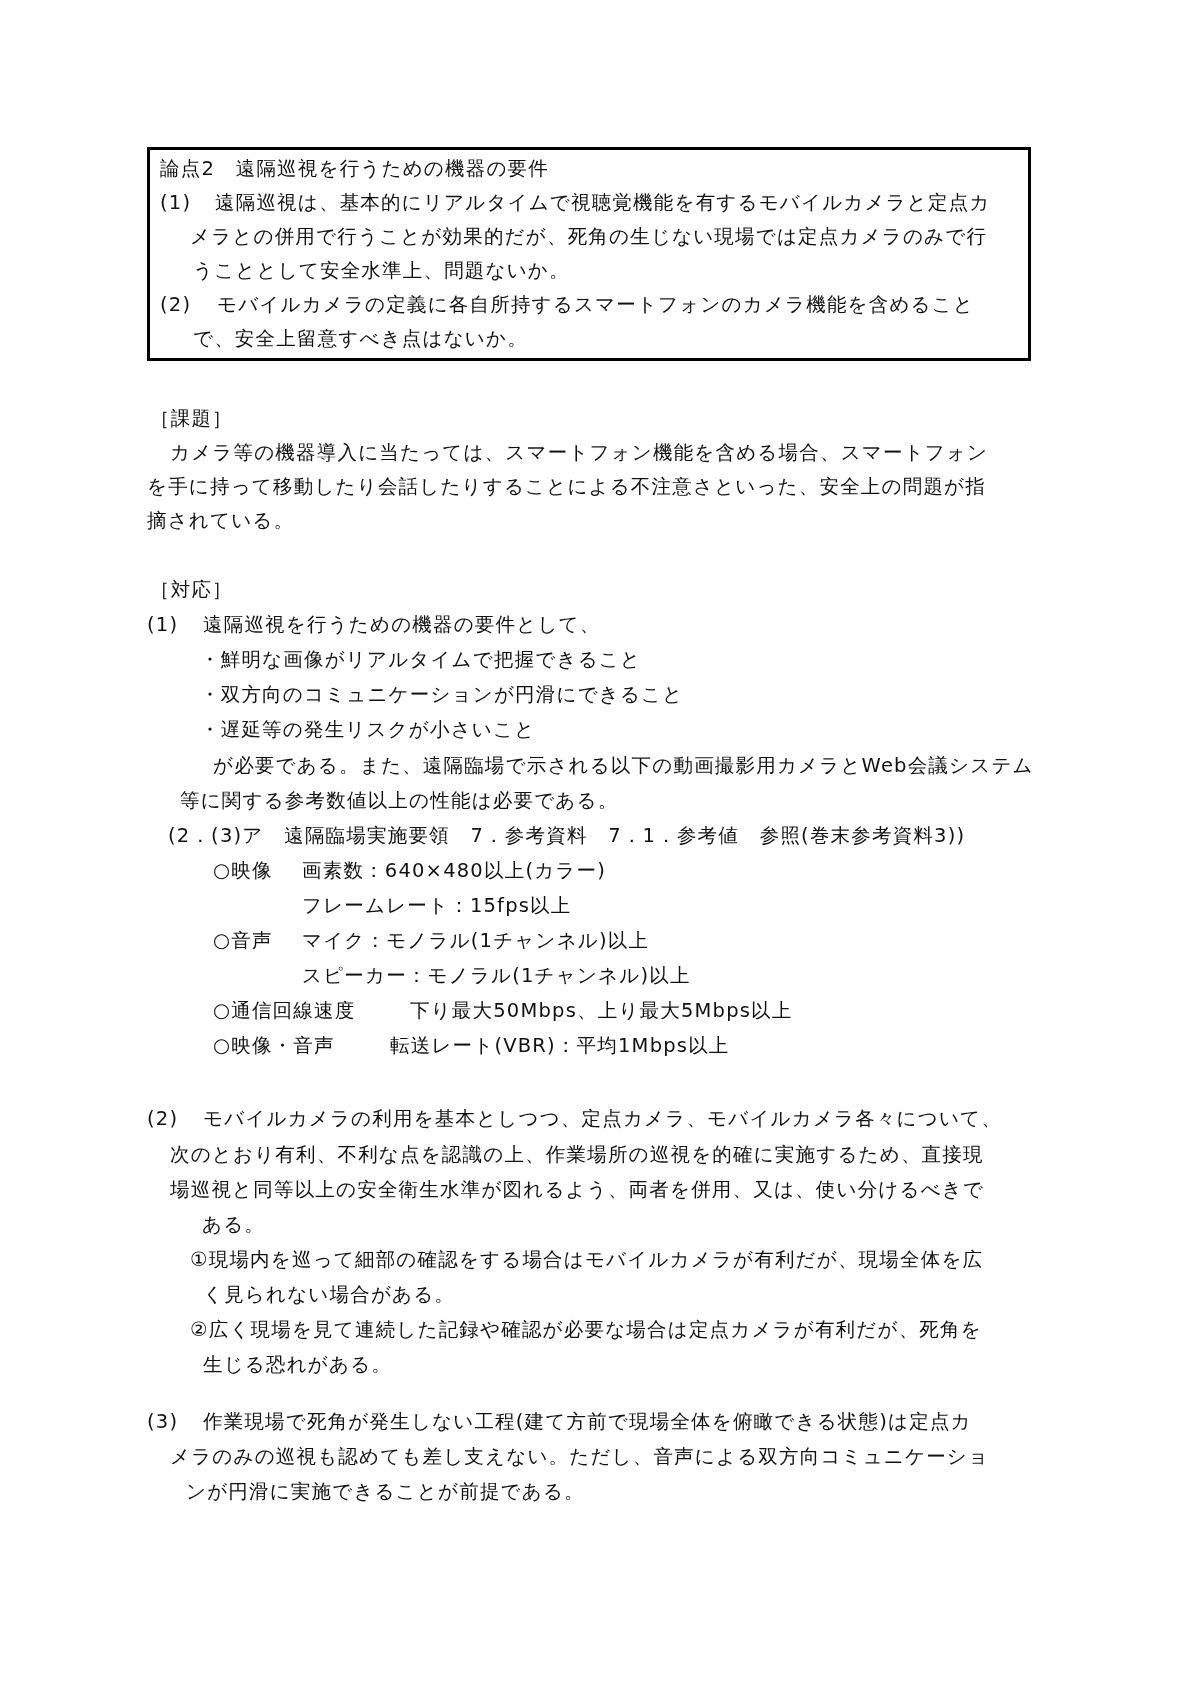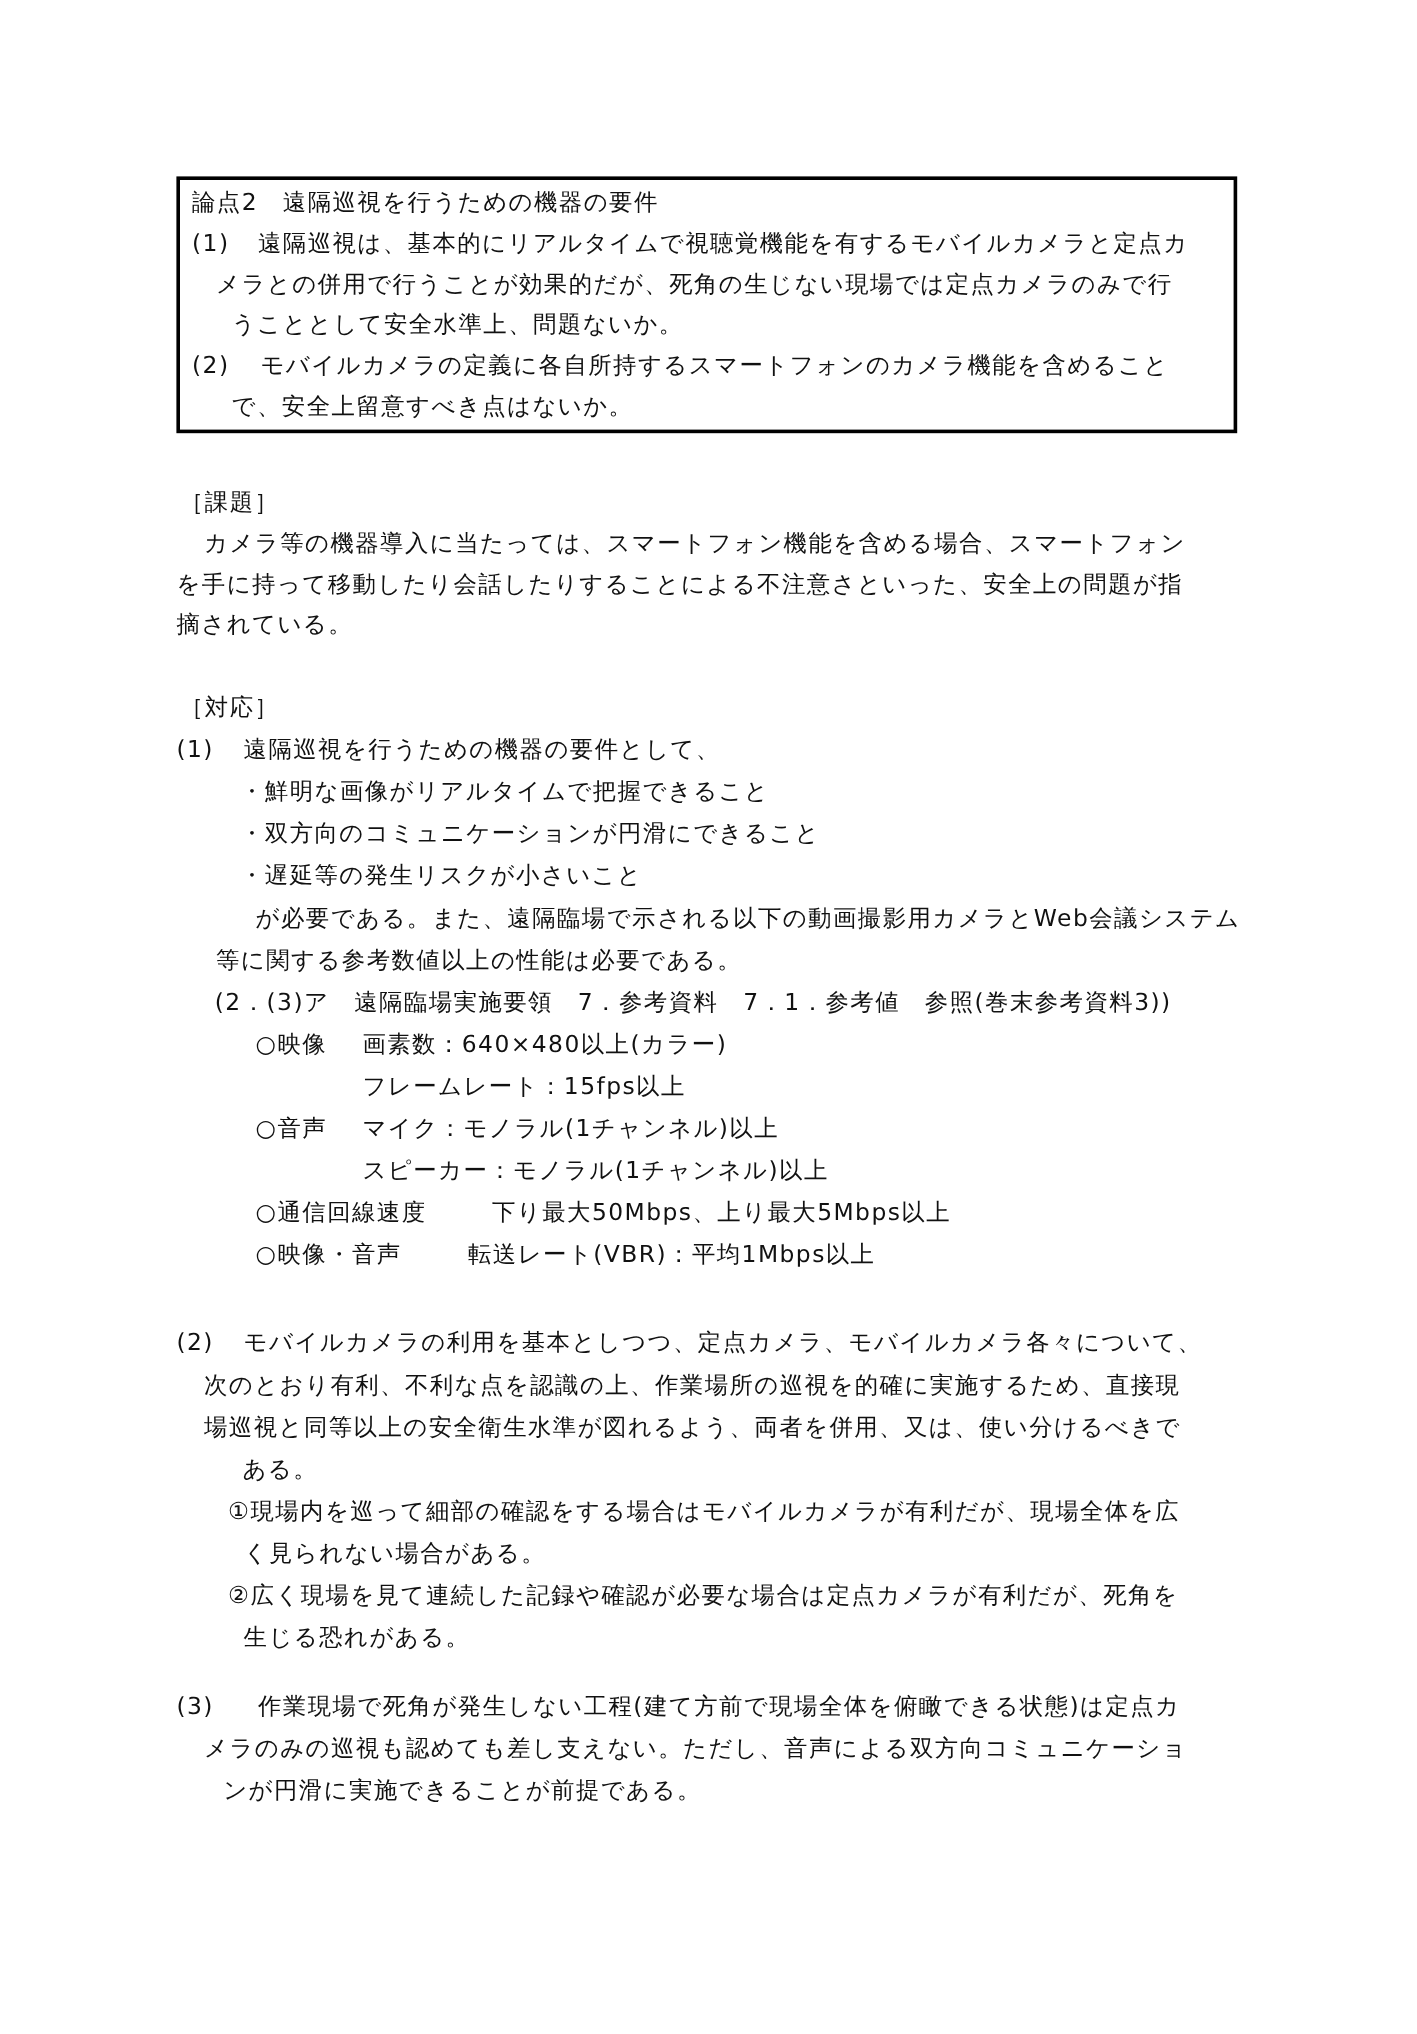--- a/index.html
+++ b/index.html
@@ -9,40 +9,40 @@
   .box { position:absolute; left:147px; top:147px; width:884px; height:214px;
          border:3px solid #000; box-sizing:border-box; }
 </style>
 </head>
 <body>
 
 <div class="box"></div>
 <div class="ln" style="left:160px;top:157px;">論点2　遠隔巡視を行うための機器の要件</div>
 <div class="ln" style="left:160px;top:191px;">(1)</div>
 <div class="ln" style="left:215px;top:191px;">遠隔巡視は、基本的にリアルタイムで視聴覚機能を有するモバイルカメラと定点カ</div>
-<div class="ln" style="left:180px;top:225px;text-align:center;">メラとの併用で行うことが効果的だが、死角の生じない現場では定点カメラのみで行</div>
+<div class="ln" style="left:190px;top:225px;text-align:center;">メラとの併用で行うことが効果的だが、死角の生じない現場では定点カメラのみで行</div>
 <div class="ln" style="left:193px;top:259px;">うこととして安全水準上、問題ないか。</div>
 <div class="ln" style="left:160px;top:293px;">(2)</div>
 <div class="ln" style="left:217px;top:293px;">モバイルカメラの定義に各自所持するスマートフォンのカメラ機能を含めること</div>
 <div class="ln" style="left:193px;top:327px;">で、安全上留意すべき点はないか。</div>
 
 <div class="ln" style="left:150px;top:407px;">［課題］</div>
 <div class="ln" style="left:170px;top:441px;">カメラ等の機器導入に当たっては、スマートフォン機能を含める場合、スマートフォン</div>
 <div class="ln" style="left:147px;top:475px;">を手に持って移動したり会話したりすることによる不注意さといった、安全上の問題が指</div>
 <div class="ln" style="left:147px;top:509px;">摘されている。</div>
 
 <div class="ln" style="left:150px;top:578px;">［対応］</div>
 <div class="ln" style="left:147px;top:613px;">(1)</div>
 <div class="ln" style="left:203px;top:613px;">遠隔巡視を行うための機器の要件として、</div>
 <div class="ln" style="left:200px;top:648px;">・鮮明な画像がリアルタイムで把握できること</div>
 <div class="ln" style="left:200px;top:683px;">・双方向のコミュニケーションが円滑にできること</div>
 <div class="ln" style="left:200px;top:718px;">・遅延等の発生リスクが小さいこと</div>
 <div class="ln" style="left:180px;top:754px;margin-left:33px;">が必要である。また、遠隔臨場で示される以下の動画撮影用カメラとWeb会議システム</div>
 <div class="ln" style="left:180px;top:789px;">等に関する参考数値以上の性能は必要である。</div>
-<div class="ln" style="left:179px;top:824px;">(2．(3)ア　遠隔臨場実施要領　7．参考資料　7．1．参考値　参照(巻末参考資料3))</div>
+<div class="ln" style="left:168px;top:824px;">(2．(3)ア　遠隔臨場実施要領　7．参考資料　7．1．参考値　参照(巻末参考資料3))</div>
 
 <div class="ln" style="left:213px;top:859px;">○映像</div>
 <div class="ln" style="left:302px;top:859px;">画素数：640×480以上(カラー)</div>
 <div class="ln" style="left:302px;top:894px;">フレームレート：15fps以上</div>
 <div class="ln" style="left:213px;top:929px;">○音声</div>
 <div class="ln" style="left:302px;top:929px;">マイク：モノラル(1チャンネル)以上</div>
 <div class="ln" style="left:302px;top:964px;">スピーカー：モノラル(1チャンネル)以上</div>
 <div class="ln" style="left:213px;top:999px;">○通信回線速度</div>
 <div class="ln" style="left:390px;top:999px;margin-left:20px;">下り最大50Mbps、上り最大5Mbps以上</div>
 <div class="ln" style="left:213px;top:1034px;">○映像・音声</div>
@@ -52,15 +52,15 @@
 <div class="ln" style="left:203px;top:1107px;">モバイルカメラの利用を基本としつつ、定点カメラ、モバイルカメラ各々について、</div>
 <div class="ln" style="left:170px;top:1143px;">次のとおり有利、不利な点を認識の上、作業場所の巡視を的確に実施するため、直接現</div>
 <div class="ln" style="left:170px;top:1178px;">場巡視と同等以上の安全衛生水準が図れるよう、両者を併用、又は、使い分けるべきで</div>
 <div class="ln" style="left:178px;top:1213px;margin-left:24px;">ある。</div>
 <div class="ln" style="left:190px;top:1248px;">①現場内を巡って細部の確認をする場合はモバイルカメラが有利だが、現場全体を広</div>
 <div class="ln" style="left:203px;top:1283px;">く見られない場合がある。</div>
 <div class="ln" style="left:190px;top:1318px;">②広く現場を見て連続した記録や確認が必要な場合は定点カメラが有利だが、死角を</div>
 <div class="ln" style="left:203px;top:1353px;">生じる恐れがある。</div>
 
 <div class="ln" style="left:147px;top:1410px;">(3)</div>
-<div class="ln" style="left:203px;top:1410px;margin-left:12px;">作業現場で死角が発生しない工程(建て方前で現場全体を俯瞰できる状態)は定点カ</div>
+<div class="ln" style="left:203px;top:1410px;">作業現場で死角が発生しない工程(建て方前で現場全体を俯瞰できる状態)は定点カ</div>
 <div class="ln" style="left:170px;top:1445px;">メラのみの巡視も認めても差し支えない。ただし、音声による双方向コミュニケーショ</div>
 <div class="ln" style="left:170px;top:1480px;margin-left:16px;">ンが円滑に実施できることが前提である。</div>
 
 </body></html>

